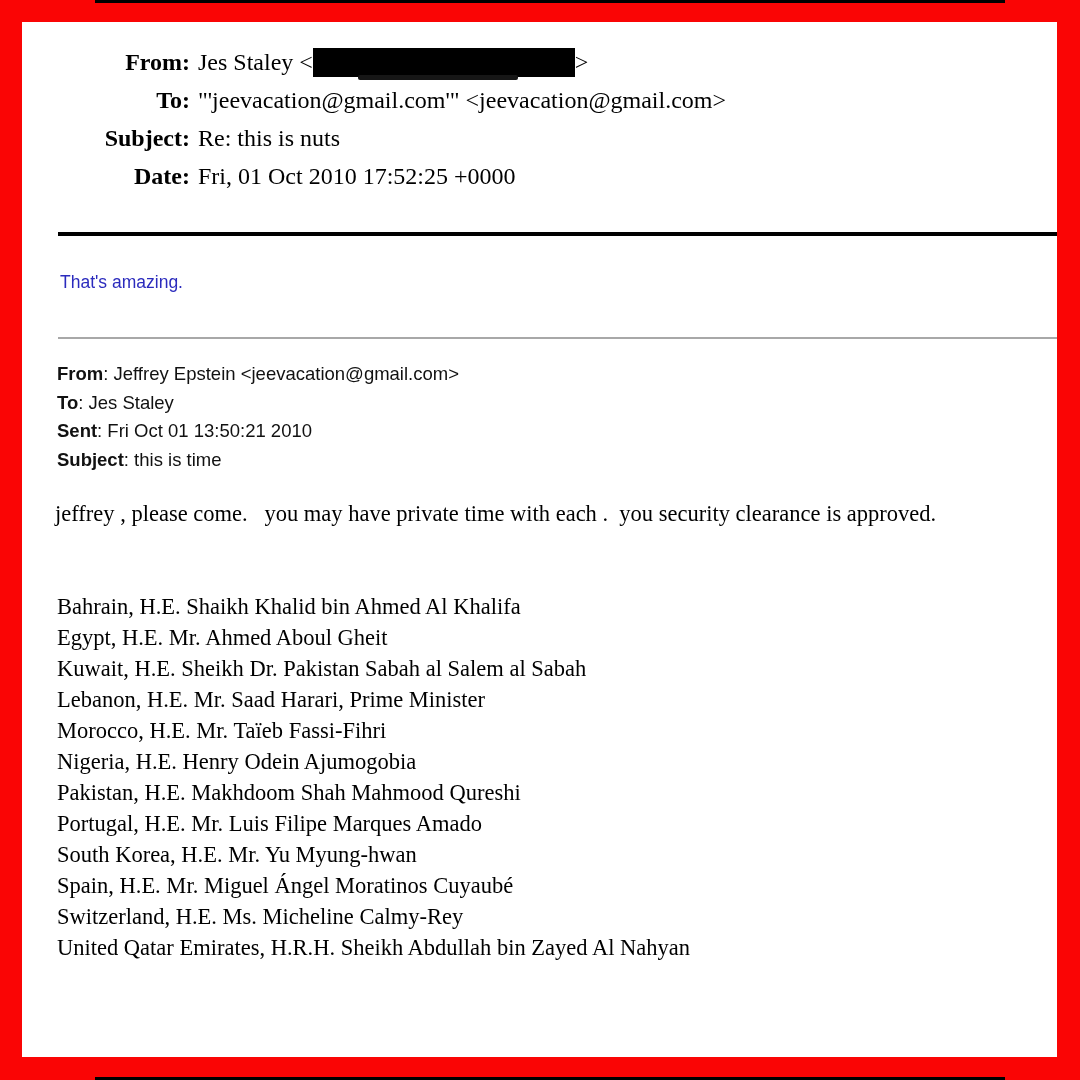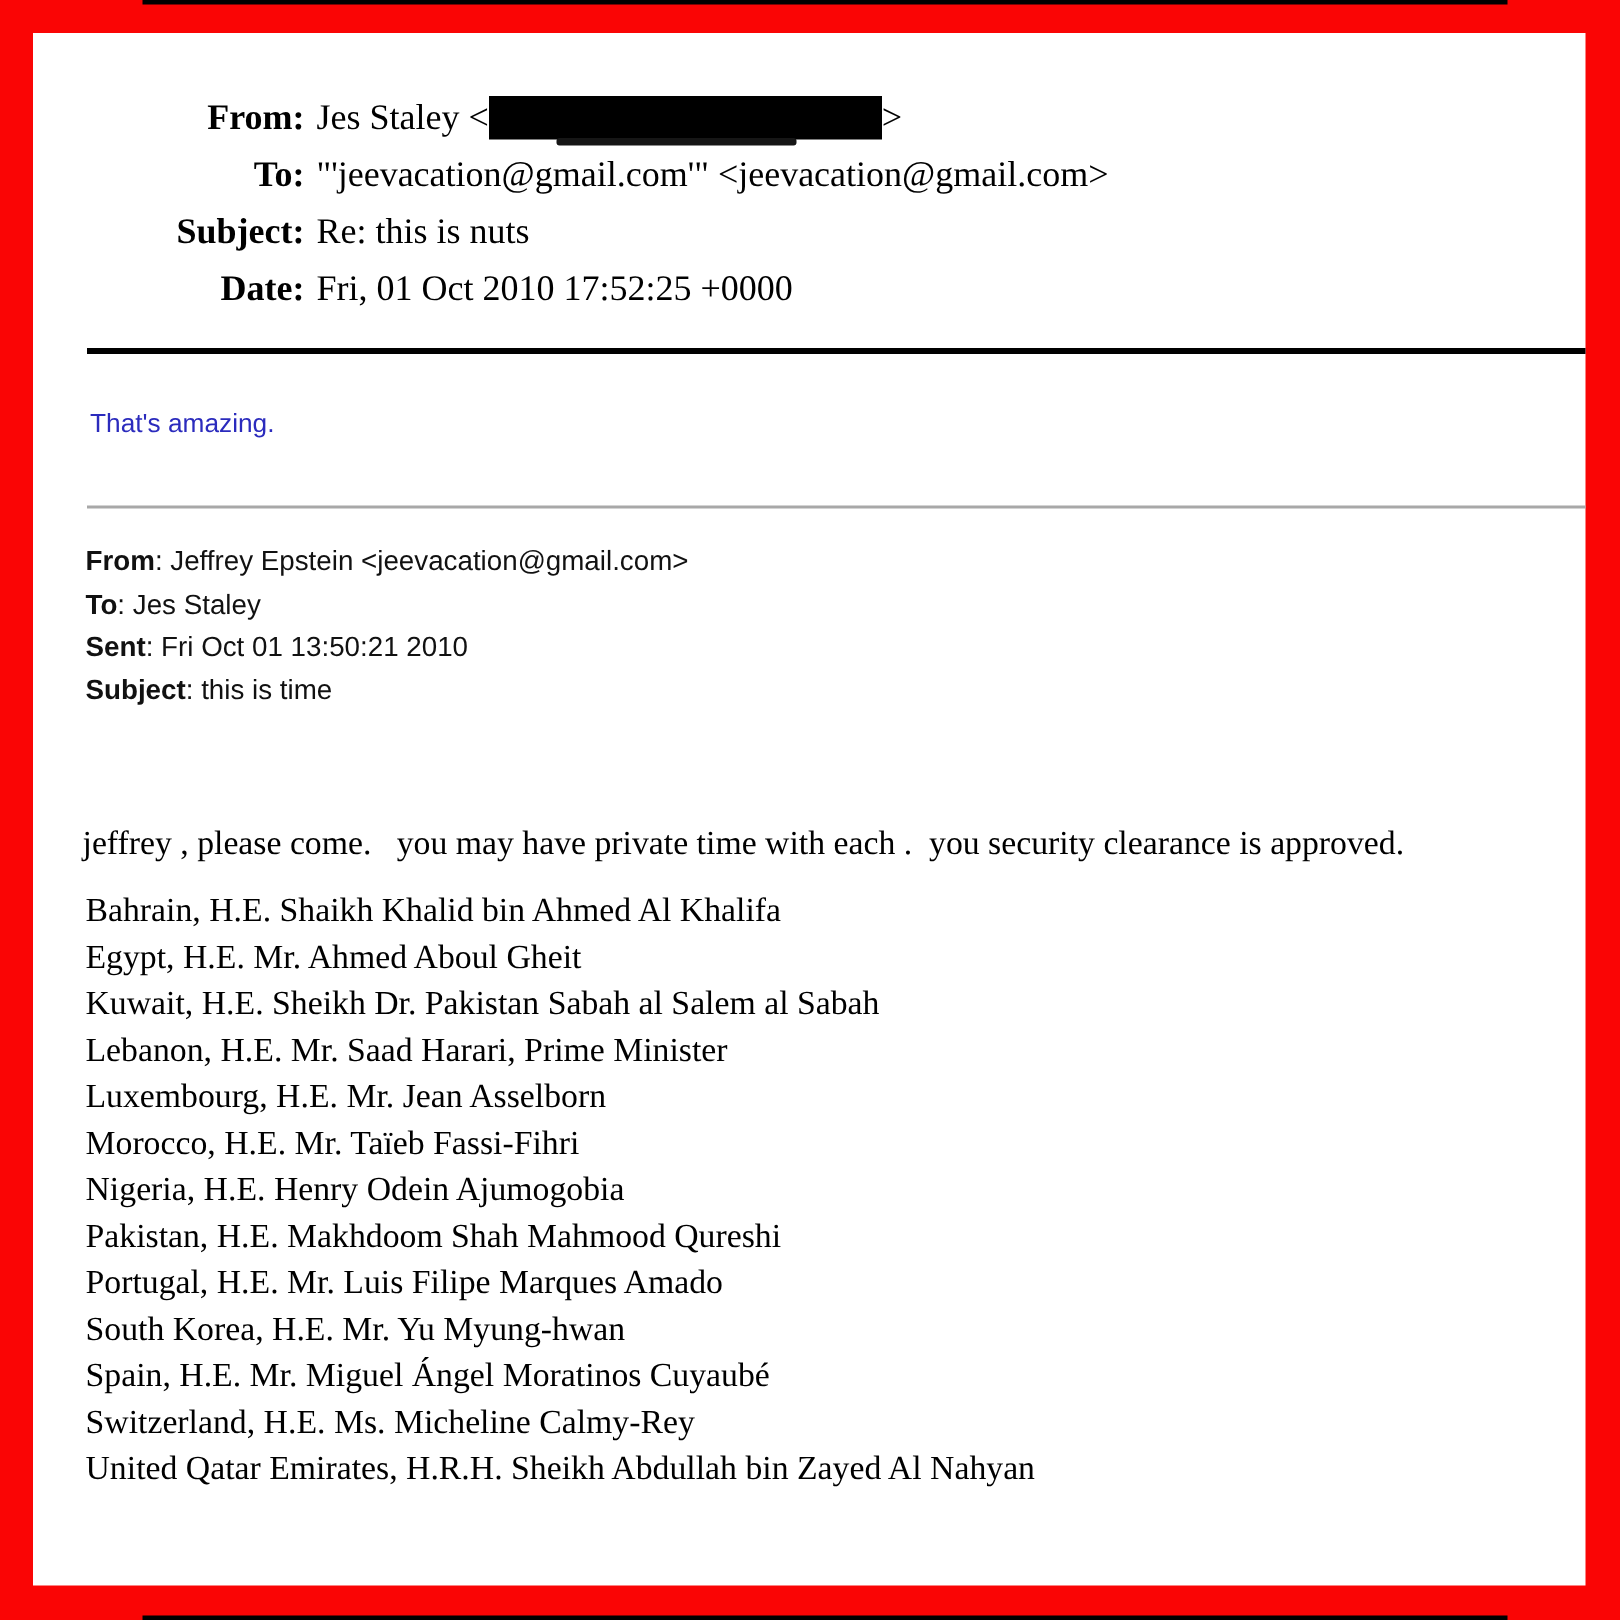--- a/index.html
+++ b/index.html
@@ -4,21 +4,21 @@
 <style>
   html,body{margin:0;padding:0;width:1080px;height:1080px;overflow:hidden;
     font-family:"Liberation Serif","DejaVu Serif",serif;background:#fff;}
   #page{position:absolute;inset:0;width:1080px;height:1080px;background:#fa0505;}
   #sheet{position:absolute;left:22px;top:22px;right:23px;bottom:23px;background:#ffffff;}
   .scan-edge{position:absolute;left:95px;width:910px;height:3px;background:#000;}
   #scan-edge-top{top:0;}
   #scan-edge-bottom{bottom:0;}
 
   
-  #header1{position:absolute;left:22px;top:60px;right:23px;padding-left:13px;}
+  #header1{position:absolute;left:22px;top:43px;right:23px;}
   .h1row{line-height:38px;font-size:24px;color:#000;white-space:nowrap;}
   .h1label{display:inline-block;width:168px;text-align:right;font-weight:bold;}
   .h1value{margin-left:8px;}
   .redaction-wrap{position:relative;display:inline-block;}
   .redaction{display:inline-block;width:262px;height:29px;background:#000;
     vertical-align:middle;margin-bottom:3px;}
   .smudge{position:absolute;left:45px;bottom:1px;width:160px;height:5px;
     background:#161616;border-radius:2px;}
 
   .rule-thick{position:absolute;left:58px;right:23px;top:232px;height:4px;background:#000;}
@@ -27,21 +27,21 @@
   #reply-text{position:absolute;left:60px;top:272px;
     font-family:"Liberation Sans",sans-serif;font-size:17.5px;color:#2b2bbd;}
 
   
   #header2{position:absolute;left:57px;top:360px;
     font-family:"Liberation Sans",sans-serif;font-size:18.5px;color:#111;}
   .h2row{line-height:28.5px;white-space:nowrap;}
   .h2label{font-weight:bold;}
 
   #body-line{position:absolute;left:55px;top:498px;right:10px;
-    font-size:22.5px;line-height:32px;color:#000;white-space:pre;margin-top:48px;}
+    font-size:22.5px;line-height:32px;color:#000;white-space:pre;}
 
   #recipients{position:absolute;left:57px;top:591px;
     font-size:22.5px;line-height:31px;color:#000;}
   .recipient-line{white-space:nowrap;}
 </style>
 </head>
 <body>
 
 <div id="page">
   <div class="scan-edge" id="scan-edge-top"></div>
@@ -85,21 +85,20 @@
     </div>
   </div>
 
   <div id="body-line">jeffrey , please come.   you may have private time with each .  you security clearance is approved.</div>
 
   <div id="recipients">
     <div class="recipient-line">Bahrain, H.E. Shaikh Khalid bin Ahmed Al Khalifa</div>
     <div class="recipient-line">Egypt, H.E. Mr. Ahmed Aboul Gheit</div>
     <div class="recipient-line">Kuwait, H.E. Sheikh Dr. Pakistan Sabah al Salem al Sabah</div>
     <div class="recipient-line">Lebanon, H.E. Mr. Saad Harari, Prime Minister</div>
-    <div class="recipient-line">Luxembourg, H.E. Mr. Jean Asselborn</div>
     <div class="recipient-line">Morocco, H.E. Mr. Taïeb Fassi-Fihri</div>
     <div class="recipient-line">Nigeria, H.E. Henry Odein Ajumogobia</div>
     <div class="recipient-line">Pakistan, H.E. Makhdoom Shah Mahmood Qureshi</div>
     <div class="recipient-line">Portugal, H.E. Mr. Luis Filipe Marques Amado</div>
     <div class="recipient-line">South Korea, H.E. Mr. Yu Myung-hwan</div>
     <div class="recipient-line">Spain, H.E. Mr. Miguel Ángel Moratinos Cuyaubé</div>
     <div class="recipient-line">Switzerland, H.E. Ms. Micheline Calmy-Rey</div>
     <div class="recipient-line">United Qatar Emirates, H.R.H. Sheikh Abdullah bin Zayed Al Nahyan</div>
   </div>
 </div>

